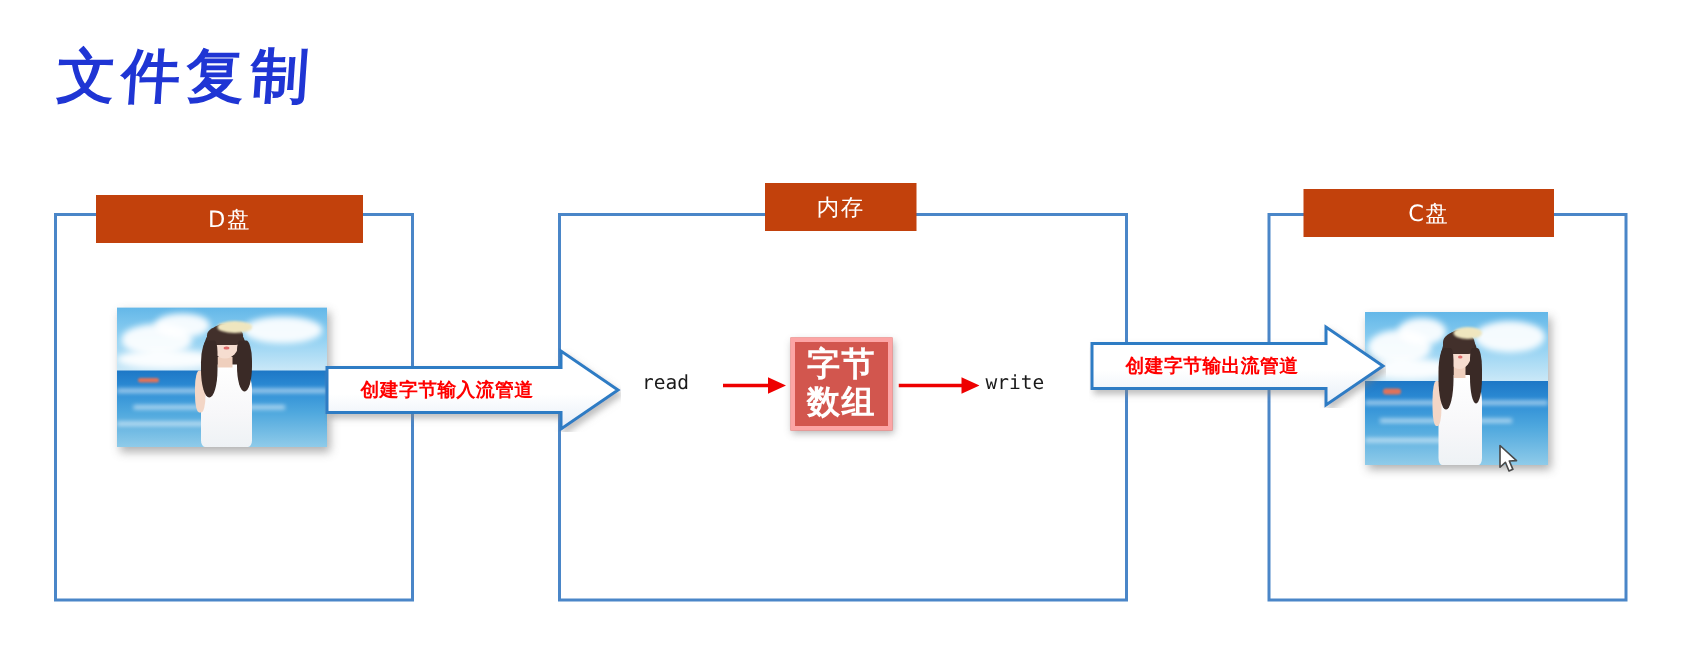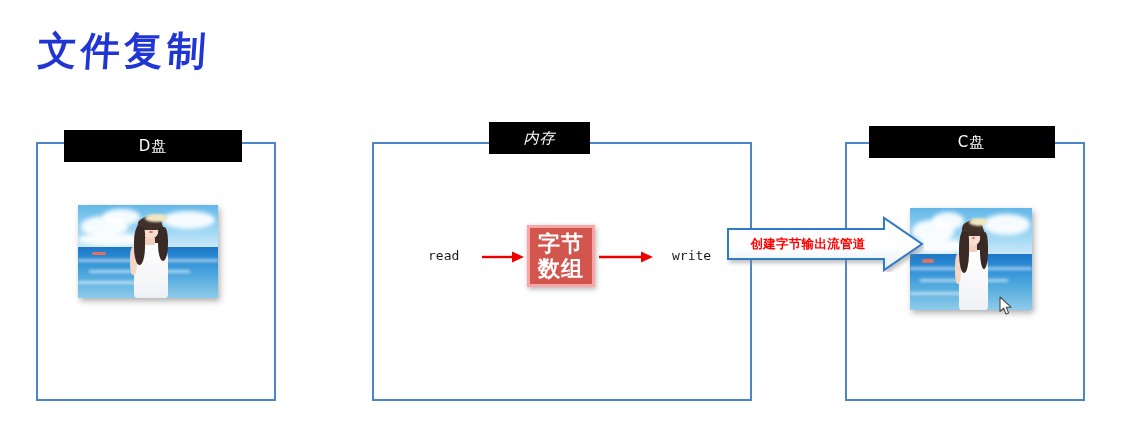--- a/index.html
+++ b/index.html
@@ -41,34 +41,34 @@
     background: #ffffff;
     box-sizing: border-box;
   }
   .zone-d   { left: 36px;  top: 142px; width: 240px; height: 259px; }
   .zone-mem { left: 372px; top: 142px; width: 380px; height: 259px; }
   .zone-c   { left: 845px; top: 142px; width: 240px; height: 259px; }
 
   
   .zone-header {
     position: absolute;
-    background: #000000;
+    background: #c2410c;
     color: #ffffff;
     text-align: center;
     font-family: "DejaVu Sans", sans-serif;
     font-size: 15px;
     line-height: 32px;
     height: 32px;
     letter-spacing: 1px;
     white-space: nowrap;
     z-index: 4;
   }
   .hdr-d   { left: 64px;  top: 130px; width: 178px; }
-  .hdr-mem { left: 489px; top: 122px; width: 101px; font-style: italic; }
-  .hdr-c   { left: 869px; top: 126px; width: 167px; padding-left: 19px; }
+  .hdr-mem { left: 510px; top: 122px; width: 101px; }
+  .hdr-c   { left: 869px; top: 126px; width: 167px; }
 
   
   .photo {
     position: absolute;
     overflow: hidden;
     background: #bfe2f4;
     box-shadow: 2px 3px 6px rgba(80,80,80,0.45);
     z-index: 3;
   }
   .photo-left  { left: 78px;  top: 205px; width: 140px; height: 93px; }
@@ -222,21 +222,21 @@
   
   .mono-label {
     position: absolute;
     font-family: "DejaVu Sans Mono", monospace;
     font-size: 13px;
     color: #1a1a1a;
     white-space: nowrap;
     z-index: 5;
   }
   .lbl-read  { left: 428px; top: 248px; }
-  .lbl-write { left: 657px; top: 248px; margin-left: 15px; }
+  .lbl-write { left: 657px; top: 248px; }
 
   .red-arrow { position: absolute; z-index: 5; }
   .ra-1 { left: 482px; top: 250px; width: 42px; height: 14px; }
   .ra-2 { left: 599px; top: 250px; width: 54px; height: 14px; }
 
   .byte-box {
     position: absolute;
     left: 527px;
     top: 225px;
     width: 68px;
@@ -286,20 +286,36 @@
       <div class="fig-neck"></div>
       <div class="fig-face"></div>
       <div class="fig-lip"></div>
       <div class="fig-hair-front"></div>
       <div class="fig-hair-side"></div>
       <div class="fig-hair-side2"></div>
       <div class="fig-crown"></div>
     </div>
   </div>
 
+  <div class="pipe-arrow pipe-left">
+    <svg width="198" height="56" viewBox="0 0 198 56">
+      <defs>
+        <linearGradient id="pipeGradL" x1="0" y1="0" x2="0" y2="1">
+          <stop offset="0%" stop-color="#ffffff"></stop>
+          <stop offset="55%" stop-color="#ffffff"></stop>
+          <stop offset="100%" stop-color="#e6eef7"></stop>
+        </linearGradient>
+        <filter id="shL" x="-20%" y="-20%" width="160%" height="170%">
+          <feDropShadow dx="2" dy="3" stdDeviation="2" flood-color="#808080" flood-opacity="0.5"></feDropShadow>
+        </filter>
+      </defs>
+      <path d="M2,13 L158,13 L158,2 L196,28 L158,54 L158,43 L2,43 Z" fill="url(#pipeGradL)" stroke="#2e7bc4" stroke-width="2" filter="url(#shL)"></path>
+    </svg>
+    <div class="pipe-label">创建字节输入流管道</div>
+  </div>
 
   <div class="zone zone-mem"></div>
   <div class="zone-header hdr-mem">内存</div>
 
   <div class="mono-label lbl-read">read</div>
 
   <div class="red-arrow ra-1">
     <svg width="42" height="14" viewBox="0 0 42 14">
       <line x1="0" y1="7" x2="32" y2="7" stroke="#ee0000" stroke-width="2.4"></line>
       <path d="M30,1.5 L42,7 L30,12.5 Z" fill="#ee0000"></path>

